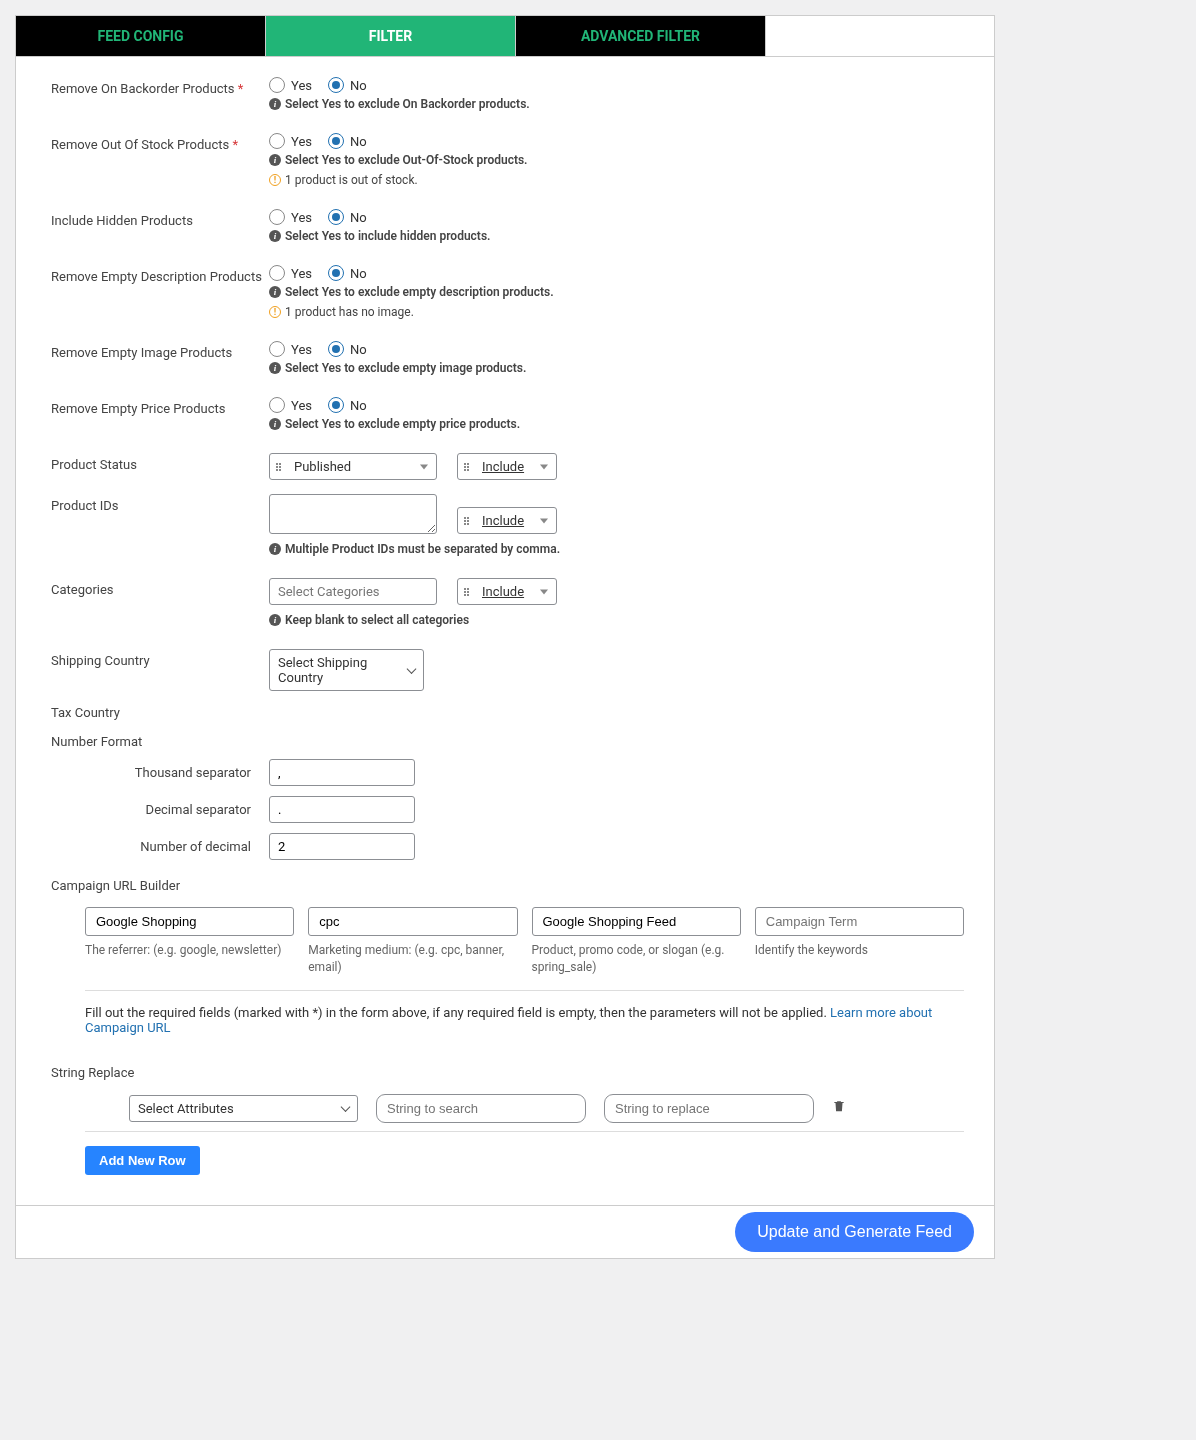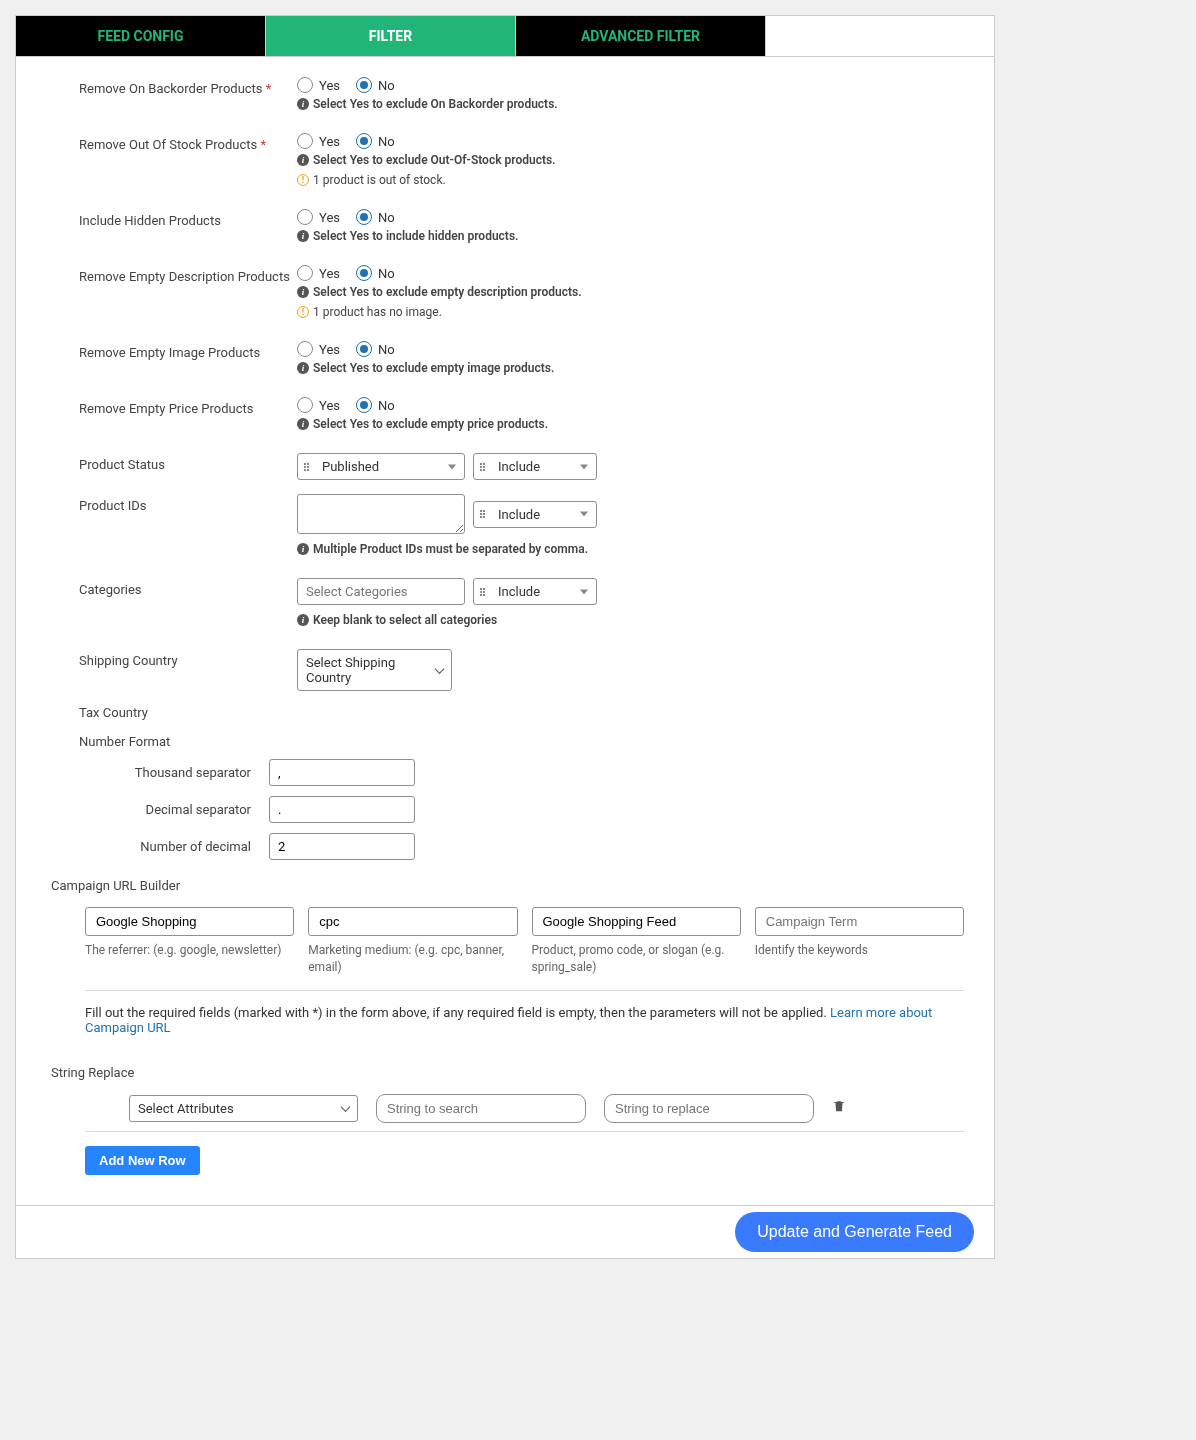--- a/index.html
+++ b/index.html
@@ -32,21 +32,20 @@
   .tab.feed { color: #21b577; }
   .tab.filter { background: #21b577; color: #fff; }
   .tab.adv { color: #21b577; }
   .content {
     padding: 20px 30px 30px 35px;
   }
   .row {
     display: flex;
     align-items: flex-start;
     margin-bottom: 8px;
-    margin-left: 28px;
   }
   .label-col {
     flex: 0 0 218px;
     padding-top: 4px;
     font-size: 13px;
     color: #444;
   }
   .req { color: #d63638; }
   .input-col {
     flex: 1;
@@ -113,22 +112,22 @@
     border: 1.5px solid #f0a020;
     color: #f0a020;
     display: inline-flex;
     align-items: center;
     justify-content: center;
     font-size: 9px;
     font-weight: bold;
   }
   .inline-controls {
     display: flex;
-    gap: 8px;
-    align-items: center;
+    gap: 20px;
+    align-items: flex-end;
     margin-bottom: 6px;
   }
   .select-box {
     border: 1px solid #8c8f94;
     border-radius: 3px;
     background: #fff;
     padding: 5px 28px 5px 24px;
     font-size: 13px;
     position: relative;
     min-height: 26px;
@@ -174,21 +173,21 @@
   textarea.input, input.input {
     border: 1px solid #8c8f94;
     border-radius: 3px;
     padding: 5px 8px;
     font-size: 13px;
     font-family: inherit;
     background: #fff;
   }
   textarea.input { resize: both; }
   .w168 { width: 168px; }
-  .w100 { width: 124px; }
+  .w100 { width: 100px; text-decoration: underline; }
   .w146 { width: 146px; }
   .sub-row {
     display: flex;
     align-items: center;
     margin-bottom: 10px;
   }
   .sub-label {
     width: 218px;
     text-align: right;
     padding-right: 18px;

